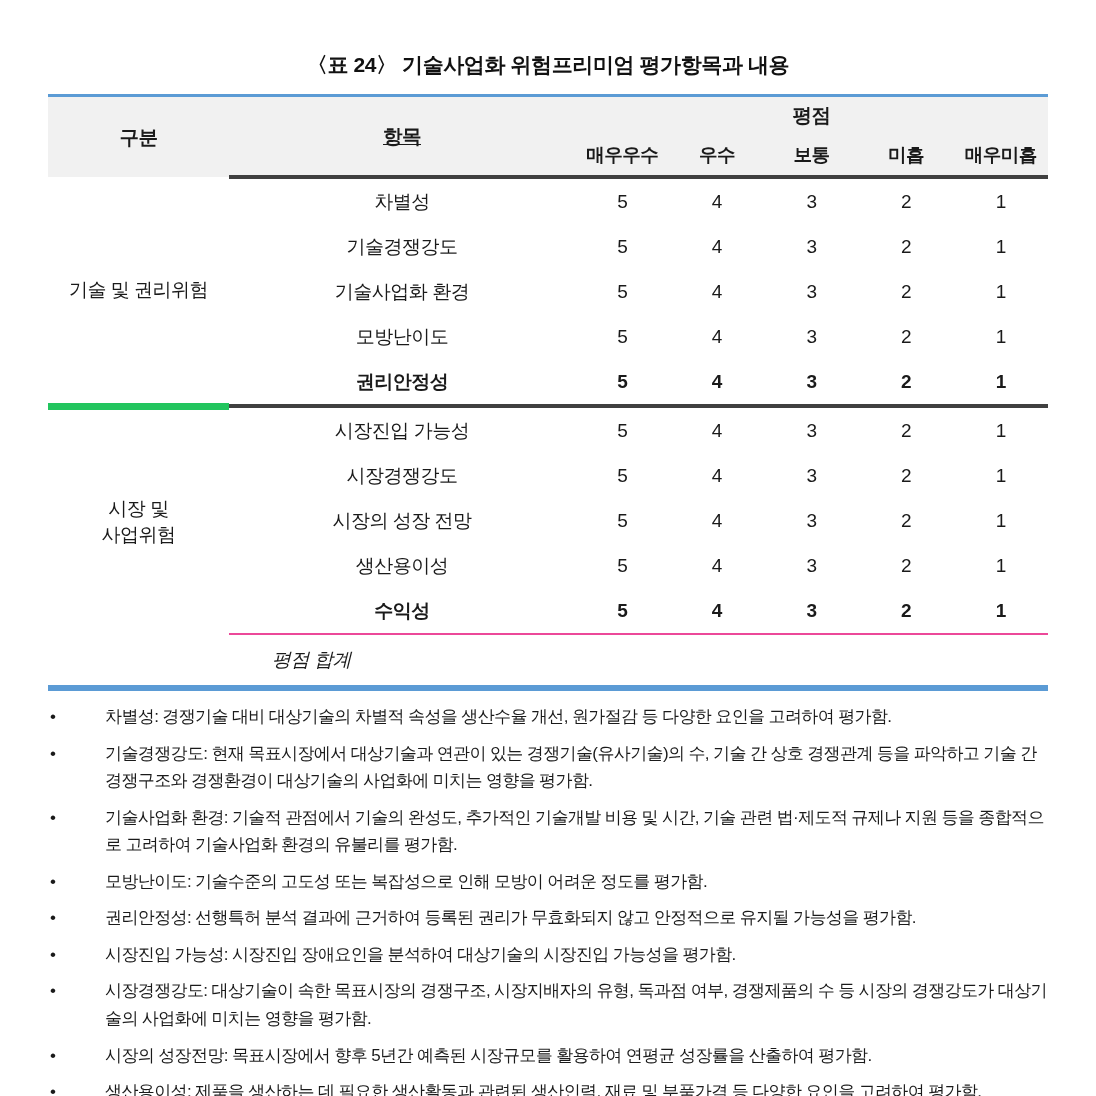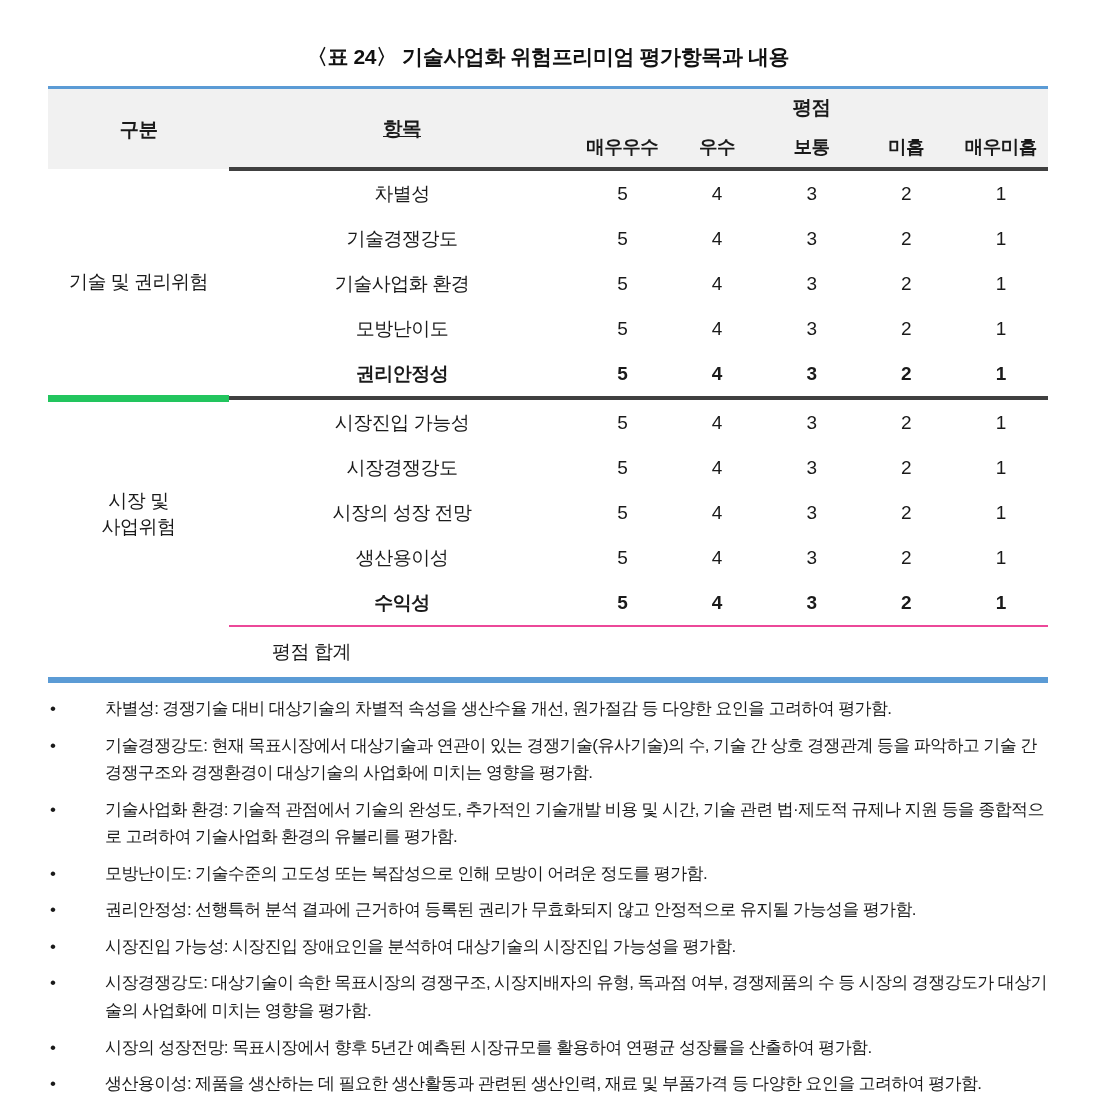--- a/index.html
+++ b/index.html
@@ -12,21 +12,21 @@
     height: 1096px;
     font-family: "Liberation Sans", "DejaVu Sans", sans-serif;
     color: #1a1a1a;
     -webkit-font-smoothing: antialiased;
   }
   #page {
     position: relative;
     width: 1096px;
     height: 1096px;
     box-sizing: border-box;
-    padding: 4px 48px;
+    padding: 12px 48px;
   }
 
   
   .table-title {
     text-align: center;
     font-size: 21px;
     font-weight: bold;
     letter-spacing: -0.4px;
     color: #111111;
     padding-top: 40px;
@@ -94,20 +94,21 @@
   tr.first-of-group td.score { border-top: 4px solid #404040; }
   tr.group-end td.item,
   tr.group-end td.score { border-bottom: 2px solid #ec4899; font-weight: bold; }
 
   
   td.total-label {
     height: 50px;
     font-weight: bold;
     font-size: 19.5px;
     border-right: 1px solid #8c8c8c;
+    font-style: italic;
   }
   td.total-blank { height: 50px; }
 
   
   .notes {
     width: 1000px;
     border-top: 3px solid #5B9BD5;
     margin-top: 0;
     padding-top: 12px;
     box-sizing: border-box;

